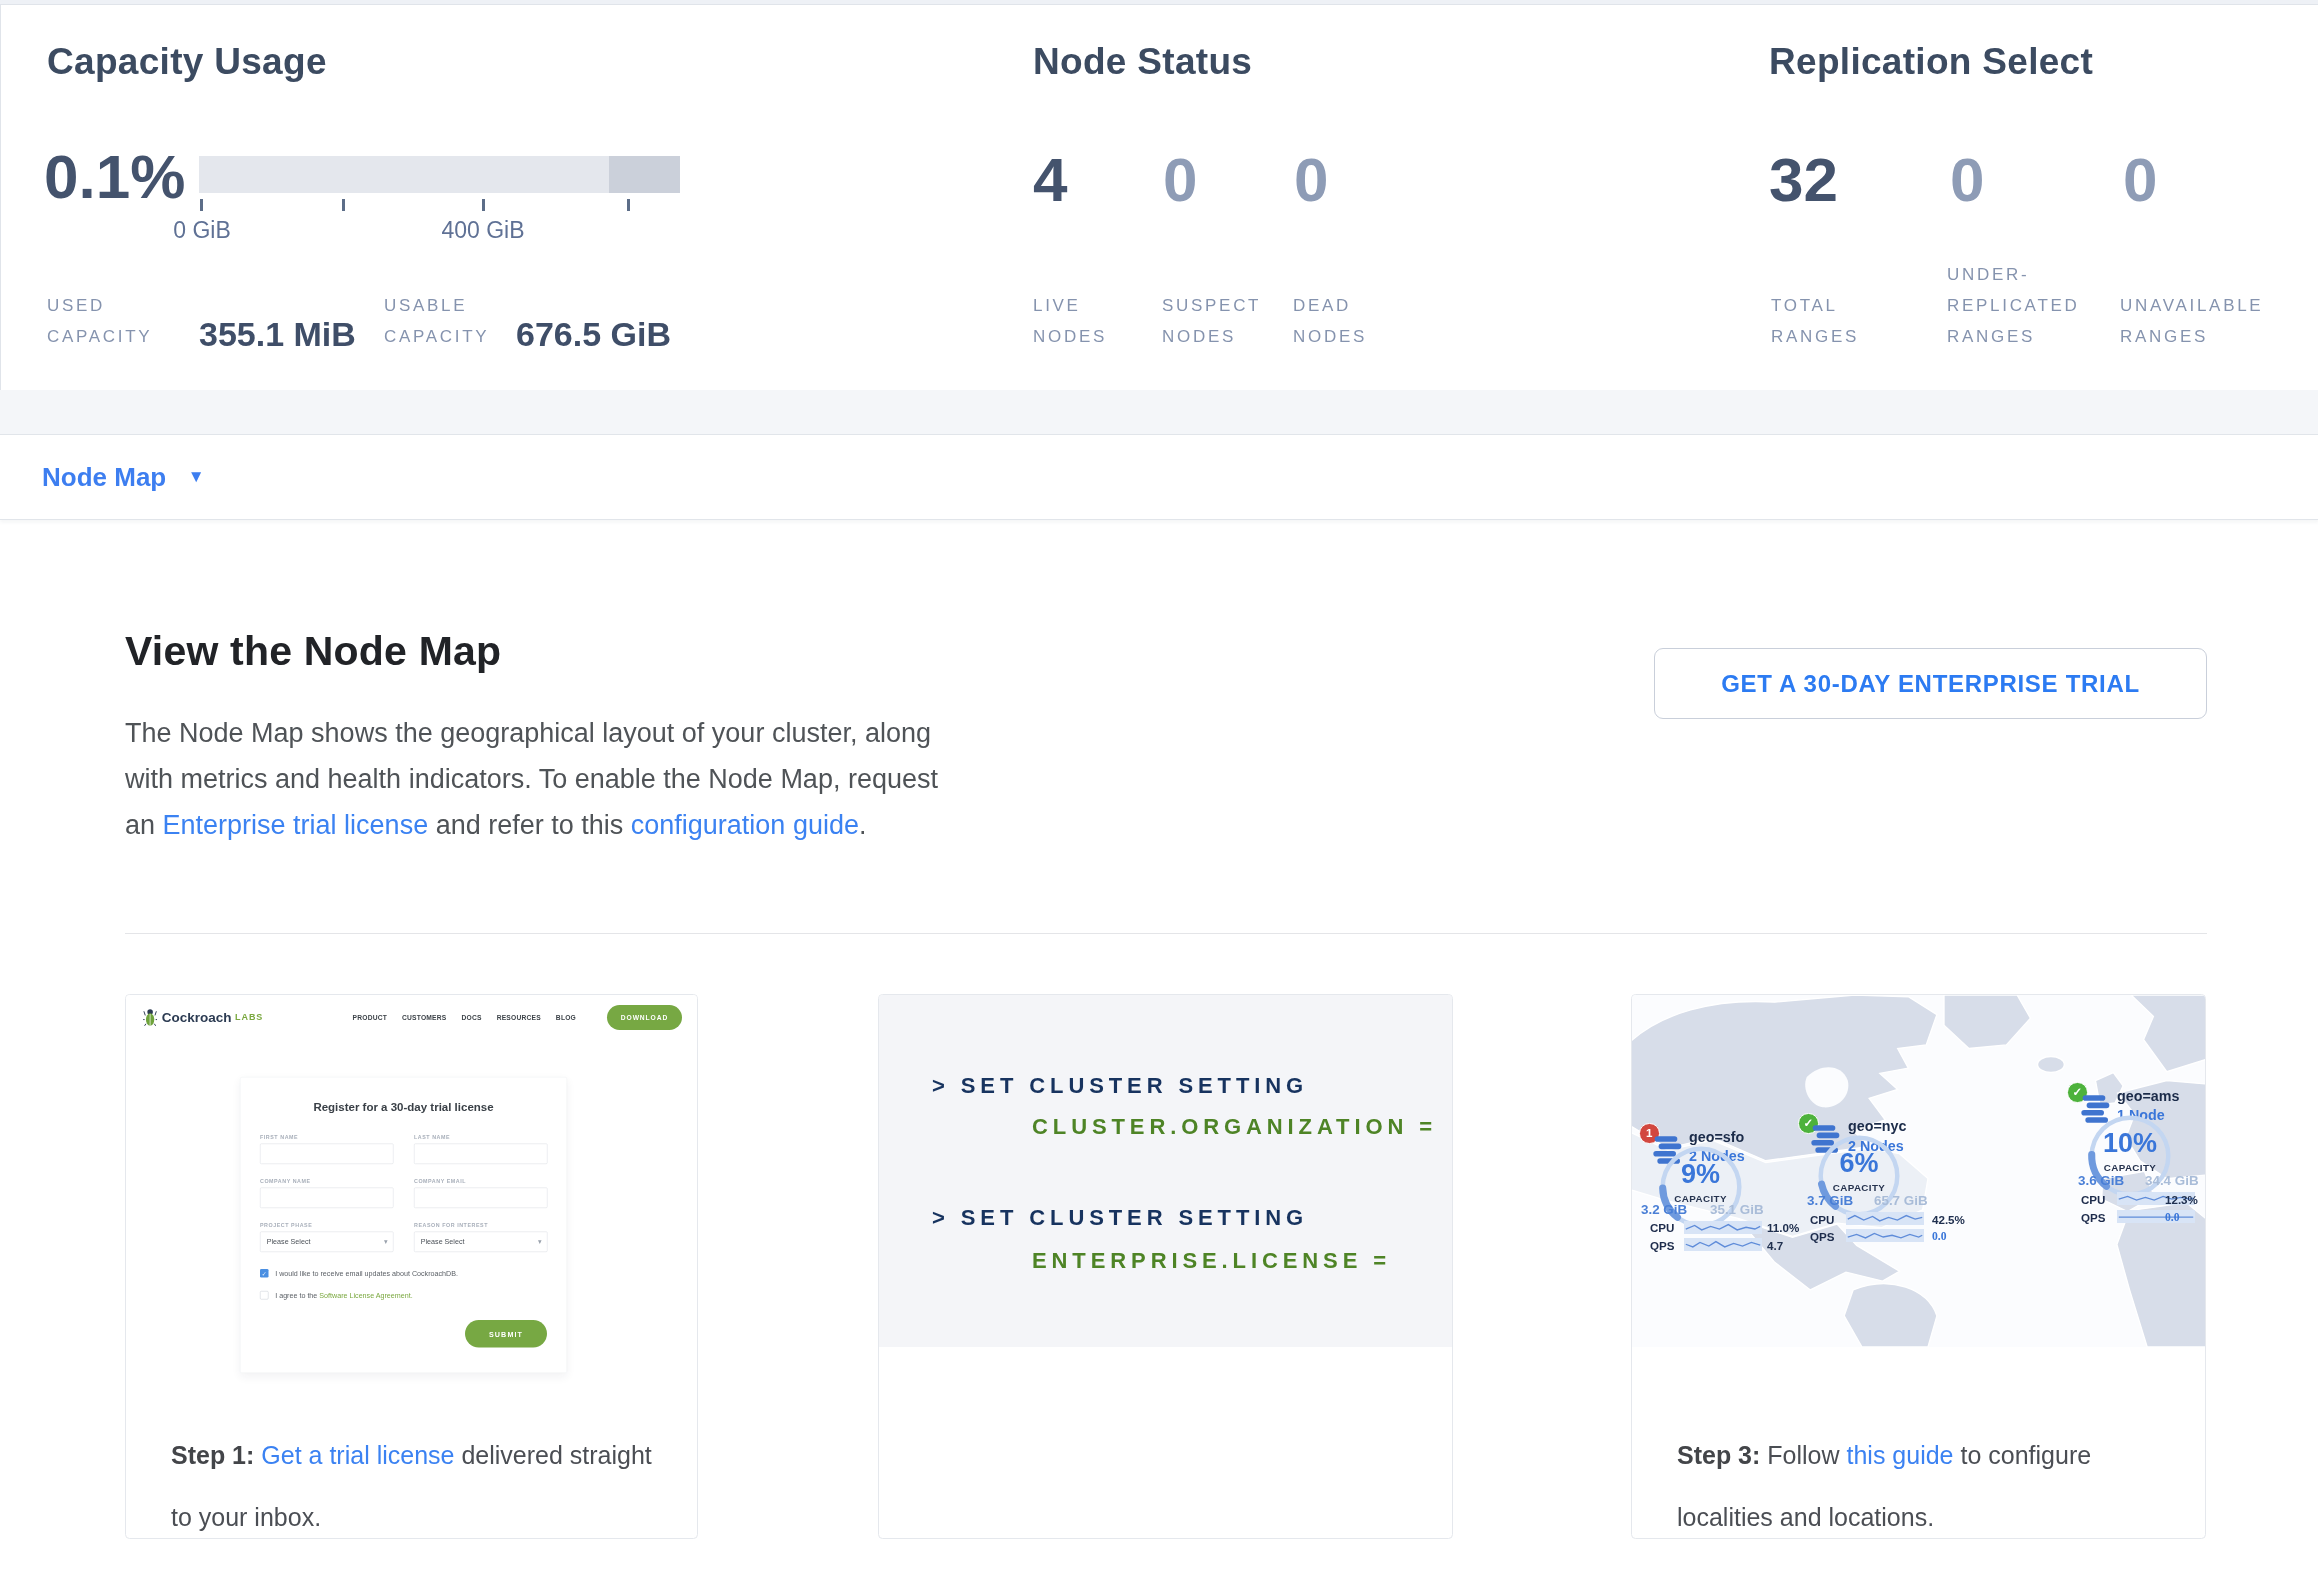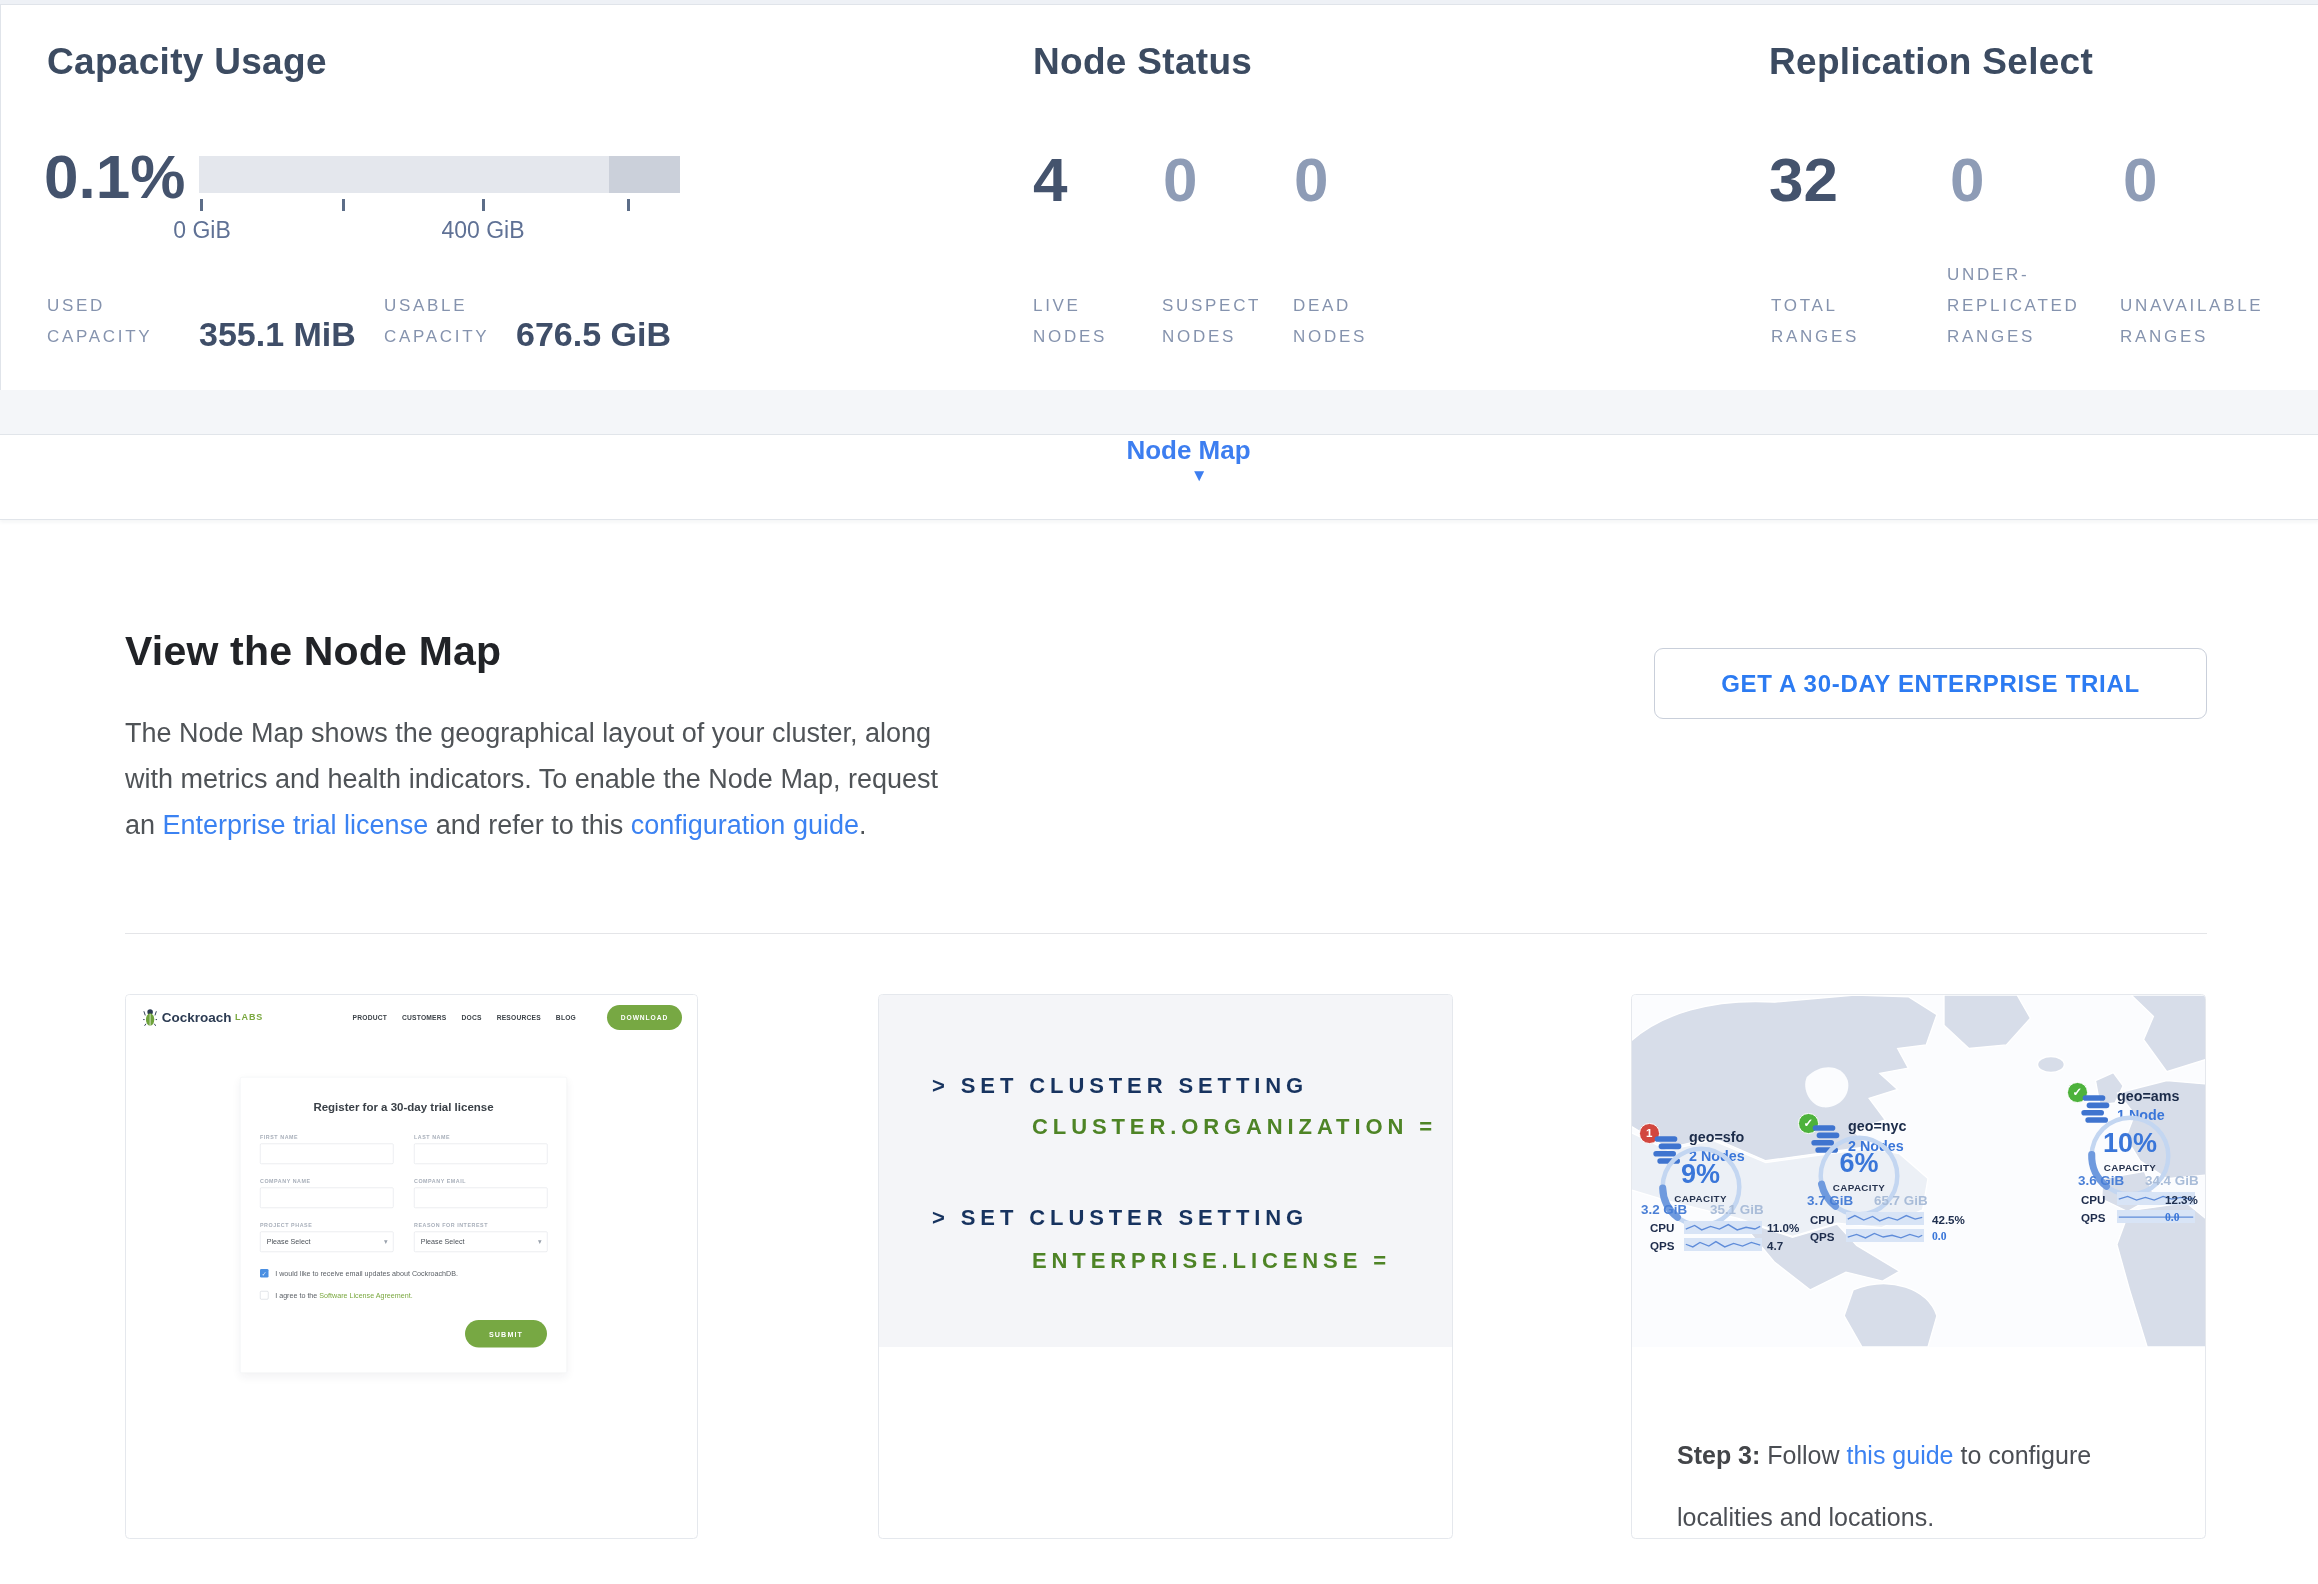--- a/index.html
+++ b/index.html
@@ -20,21 +20,21 @@
   .tick-label { position:absolute; top:212px; transform:translateX(-50%);
                 font-size:23px; color:#5f7195; white-space:nowrap; }
   .stat-label { position:absolute; font-size:17px; letter-spacing:2.7px; color:#8593ae; line-height:31px; }
   .stat-value { position:absolute; font-size:34px; font-weight:600; color:#3f4e68; }
 
   
   #gray-band { position:absolute; top:390px; left:0; width:100%; height:44px; background:#f4f6f9; }
   #nodemap-bar { position:absolute; top:434px; left:0; width:100%; height:86px; background:#fff;
                  border-top:0.9px solid #e1e5ea; border-bottom:0.9px solid #e1e5ea;
                  box-shadow:0 2.7px 3.6px rgba(40,50,70,.05);
-                 display:flex; align-items:center; padding-left:58px;flex-direction:column; }
+                 display:flex; align-items:center; padding-left:42px; }
   #nodemap-bar .nm-label { font-size:26px; font-weight:600; color:#3d7ef0; cursor:pointer; }
   #nodemap-bar .nm-caret { margin-left:21.4px; font-size:17px; color:#3d7ef0; cursor:pointer; }
 
   
   #main-heading { position:absolute; left:125px; top:628px; font-size:41px; font-weight:600;
                   color:#212327; letter-spacing:0.2px; }
   #main-para { position:absolute; left:125px; top:710px; width:842px;
                font-size:27px; line-height:46px; color:#4f5357; }
   a.blue-link, .blue-link { color:#3b82f2; text-decoration:none; cursor:pointer; }
   #trial-button { position:absolute; left:1654px; top:648px; width:553px; height:71px;
@@ -263,20 +263,23 @@
       </div>
       <div class="ms-check-row">
         <span class="ms-box empty"></span>
         <span class="ms-check-text"><span>I agree to the </span><span class="green">Software License Agreement.</span></span>
       </div>
       <div class="ms-submit-row">
         <span class="ms-submit">SUBMIT</span>
       </div>
     </div>
   </div>
+  <div class="card-caption">
+    <b>Step 1:</b><span> </span><a class="blue-link">Get a trial license</a><span> delivered straight to your inbox.</span>
+  </div>
 </div>
 
 <div class="step-card" id="card-2">
   <div class="code-area">
     <div class="code-line" style="left:53px; top:78px;">&gt; SET CLUSTER SETTING</div>
     <div class="code-line green" style="left:153px; top:119px;">CLUSTER.ORGANIZATION =</div>
     <div class="code-line" style="left:53px; top:210px;">&gt; SET CLUSTER SETTING</div>
     <div class="code-line green" style="left:153px; top:253px;">ENTERPRISE.LICENSE =</div>
   </div>
 </div>

